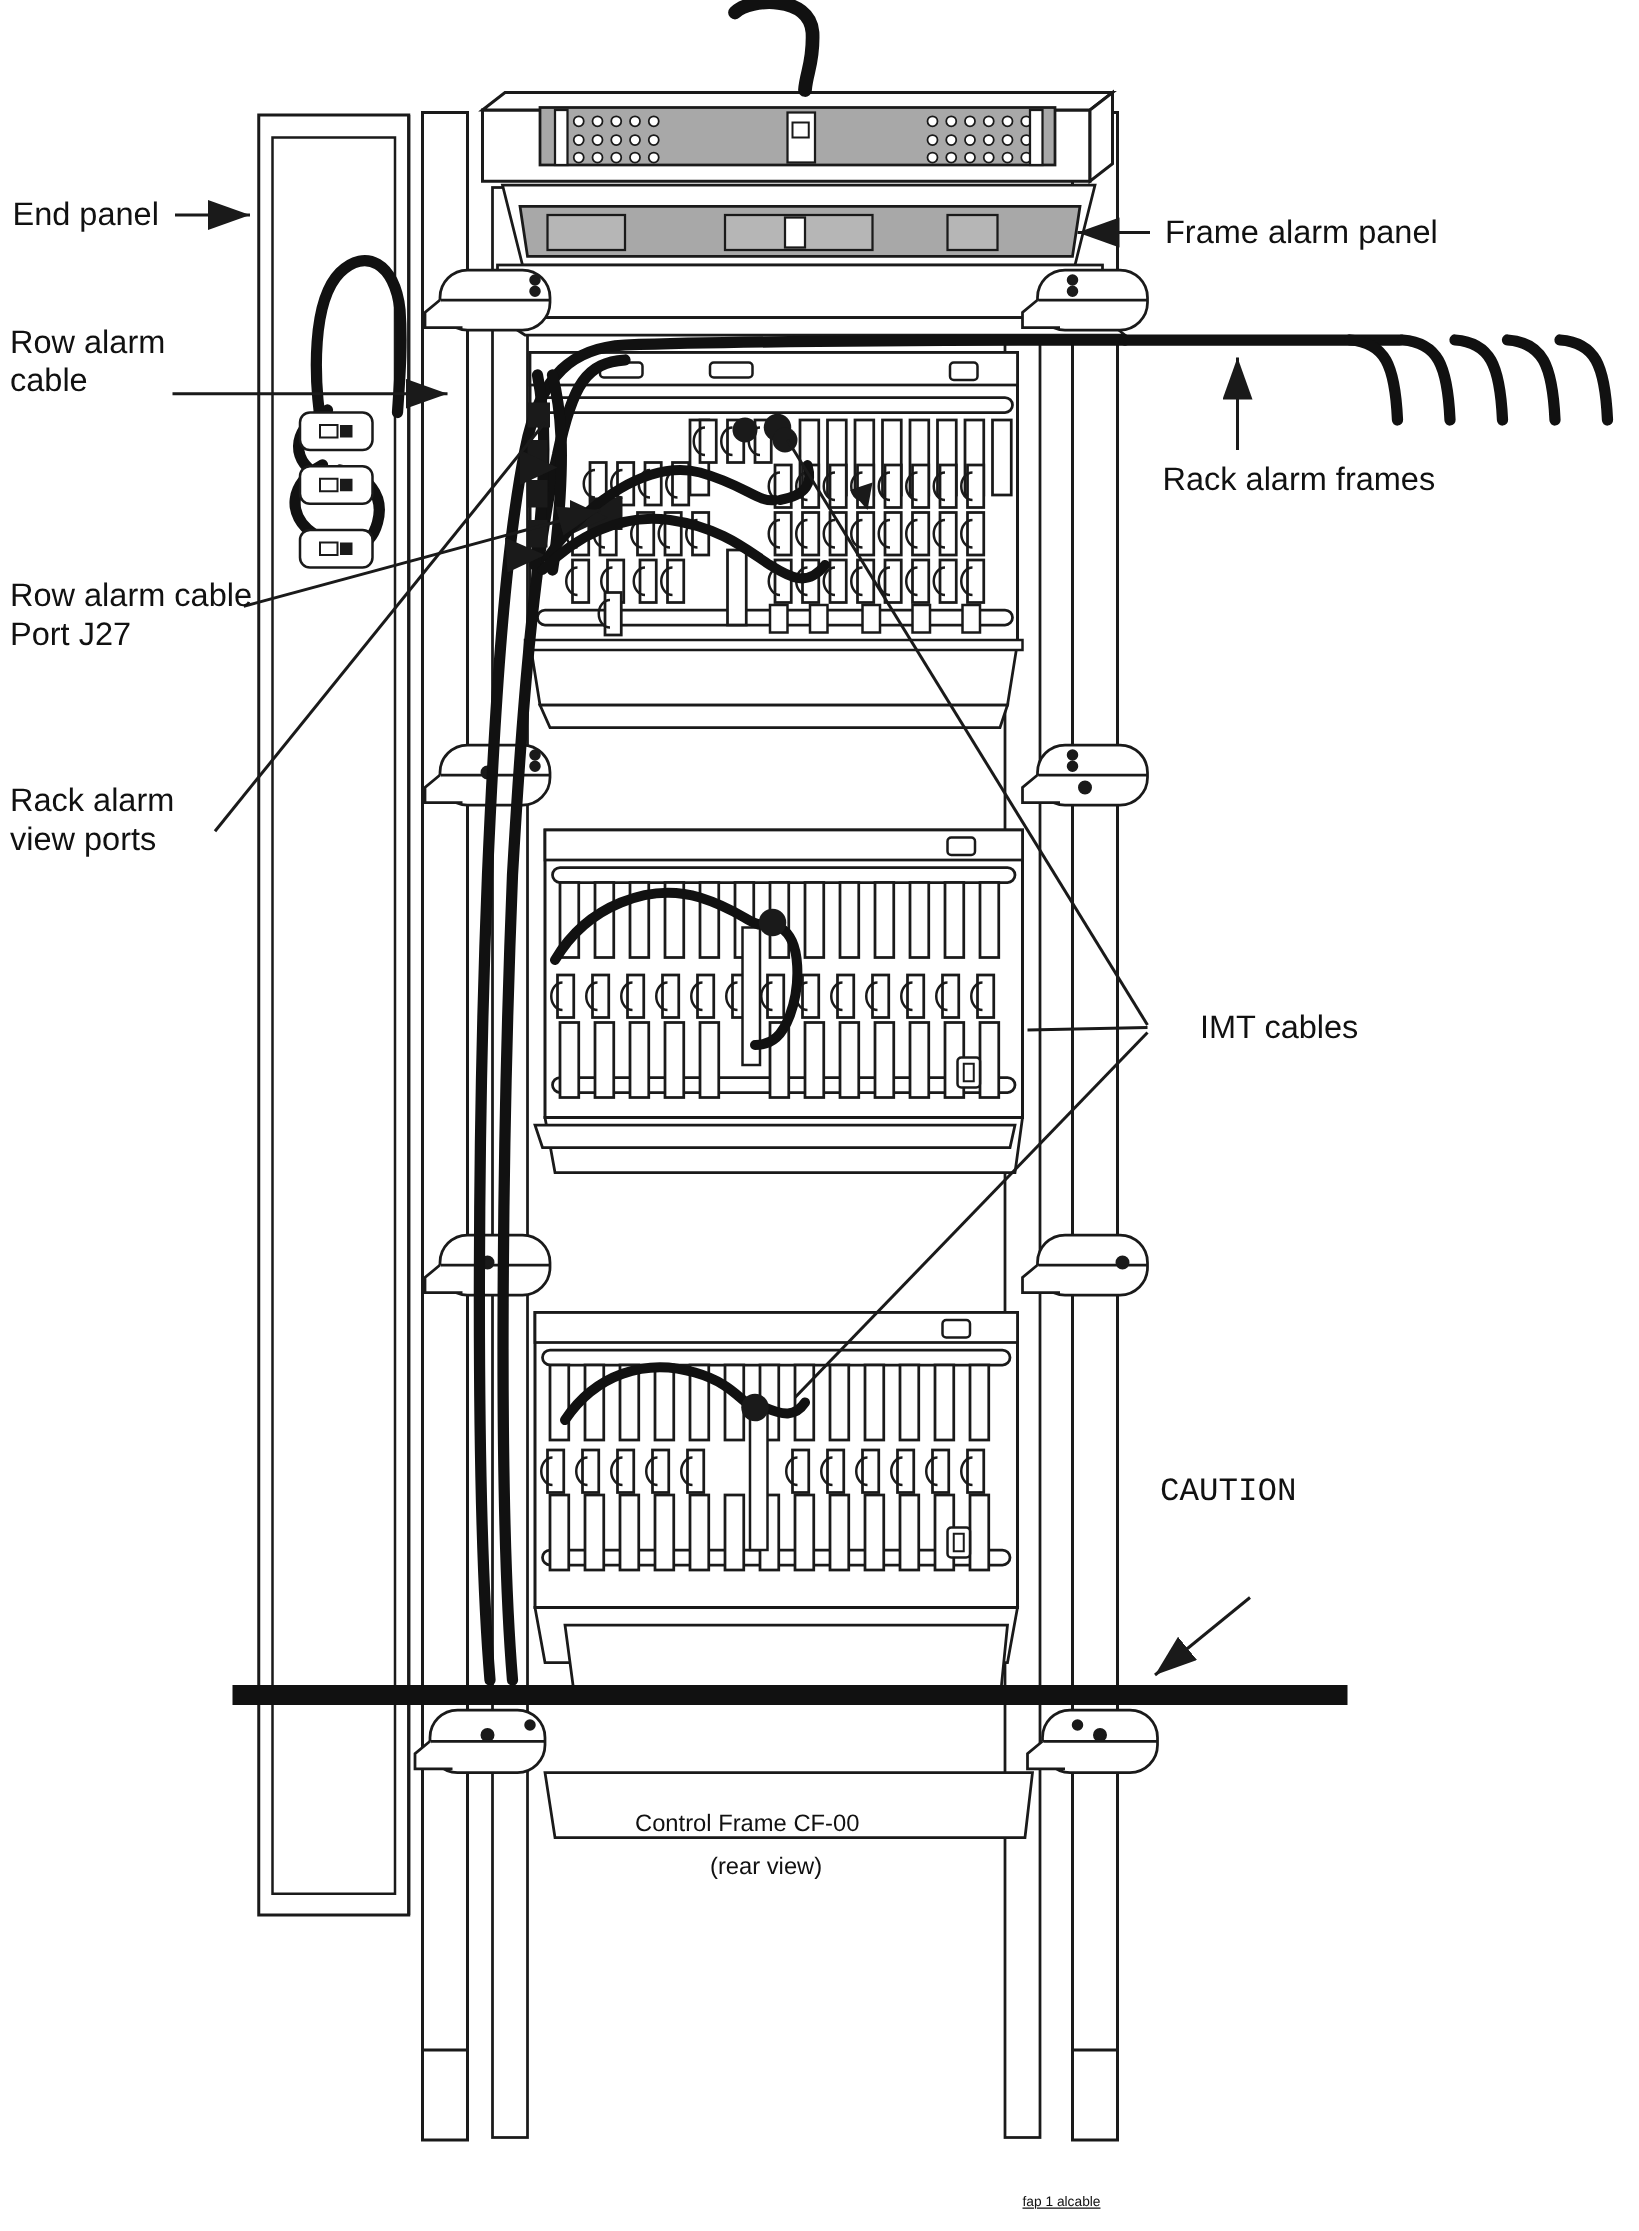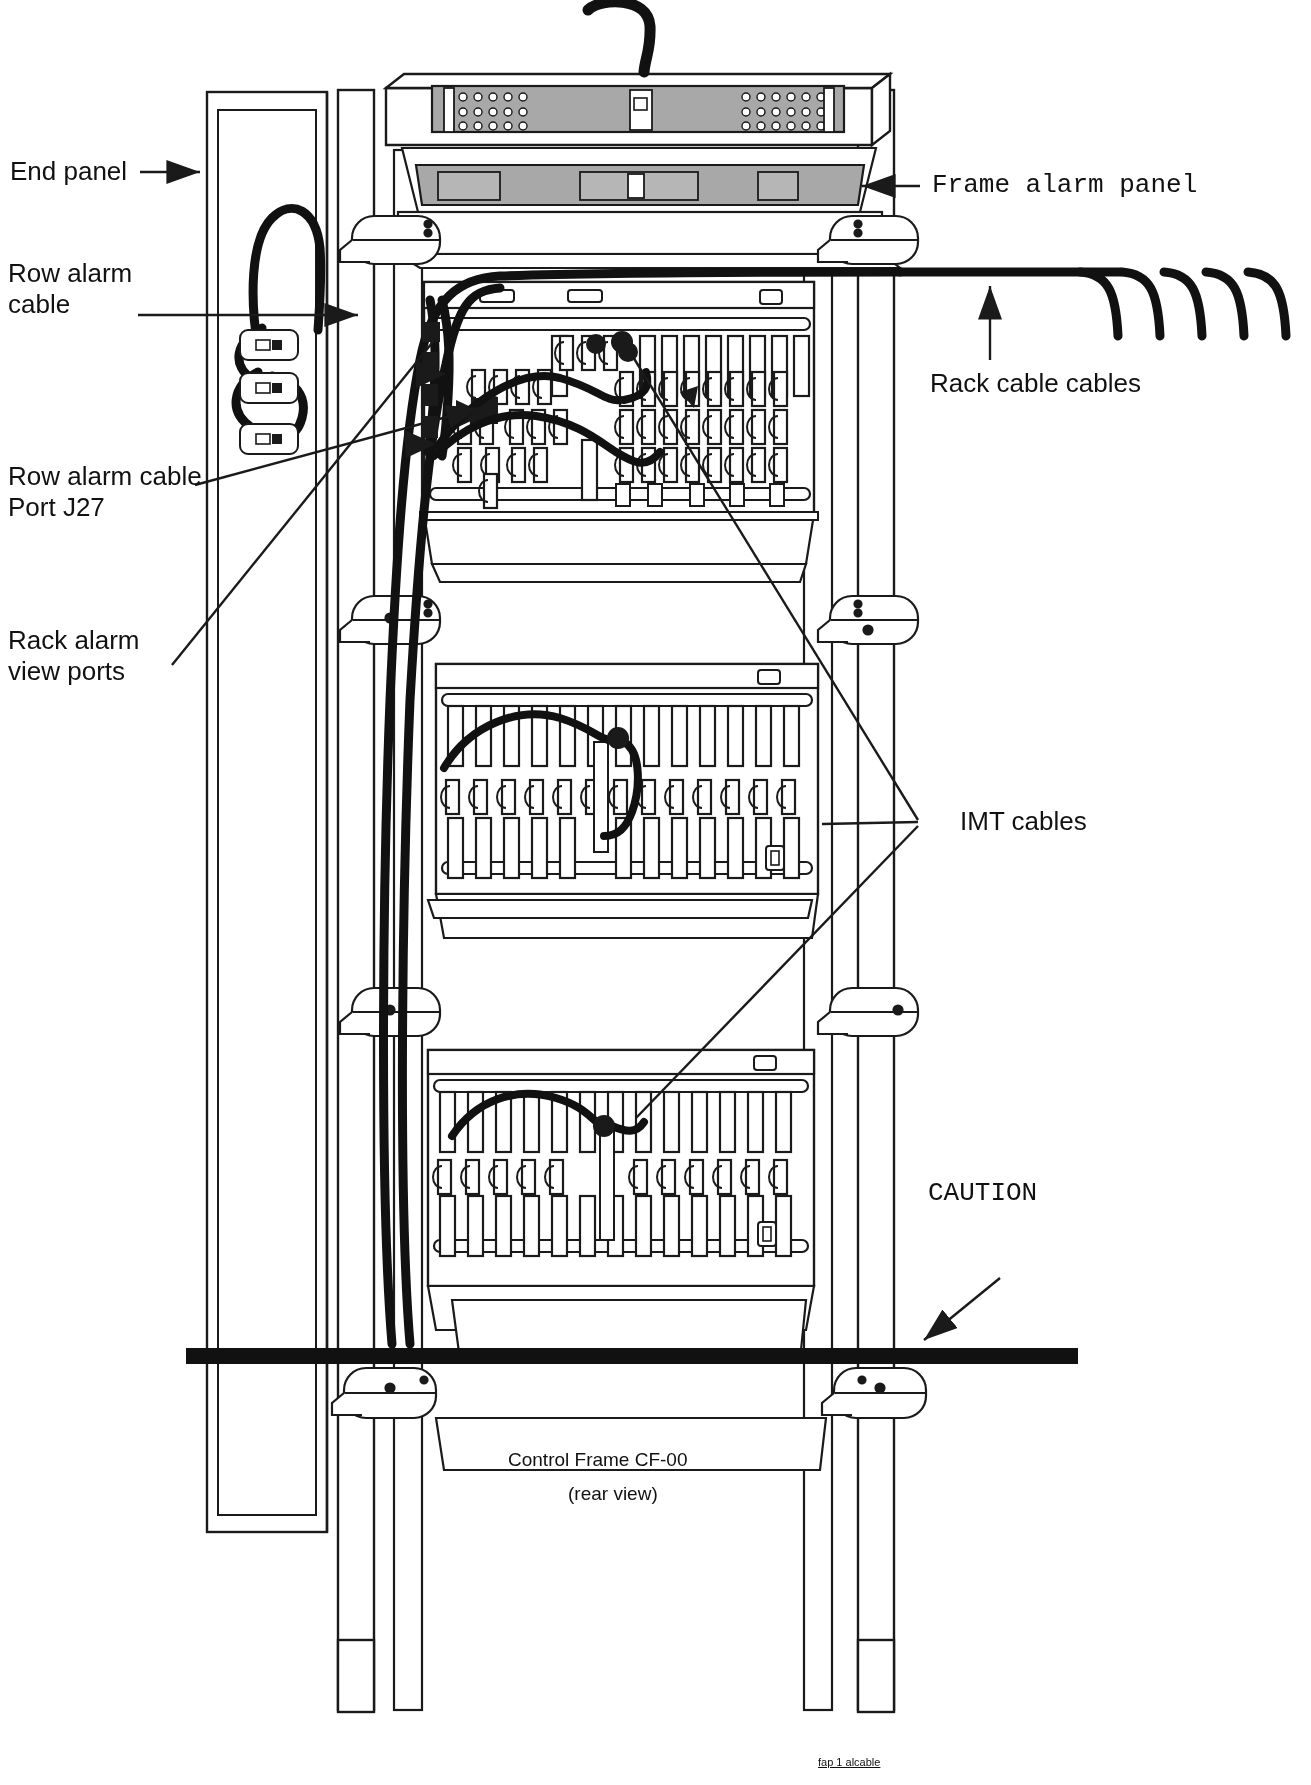--- a/index.html
+++ b/index.html
@@ -441,23 +441,23 @@
 
 <div class="lbl" style="left:8px;top:258px;">Row alarm
 cable</div>
 
 <div class="lbl" style="left:8px;top:461px;">Row alarm cable
 Port J27</div>
 
 <div class="lbl" style="left:8px;top:625px;">Rack alarm
 view ports</div>
 
-<div class="lbl" style="left:932px;top:170px;font-family:Liberation Mono, monospace;">Frame alarm panel</div>
-
-<div class="lbl" style="left:930px;top:368px;">Rack cable cables</div>
+<div class="lbl" style="left:932px;top:170px;">Frame alarm panel</div>
+
+<div class="lbl" style="left:930px;top:368px;">Rack alarm frames</div>
 
 <div class="lbl" style="left:960px;top:806px;">IMT cables</div>
 
 <div class="lbl" style="left:928px;top:1178px;font-family:Liberation Mono, monospace;">CAUTION</div>
 
 
 <div class="lbl cap" style="left:508px;top:1443px;">Control Frame CF-00</div>
 
 <div class="lbl cap" style="left:568px;top:1477px;">(rear view)</div>
 

